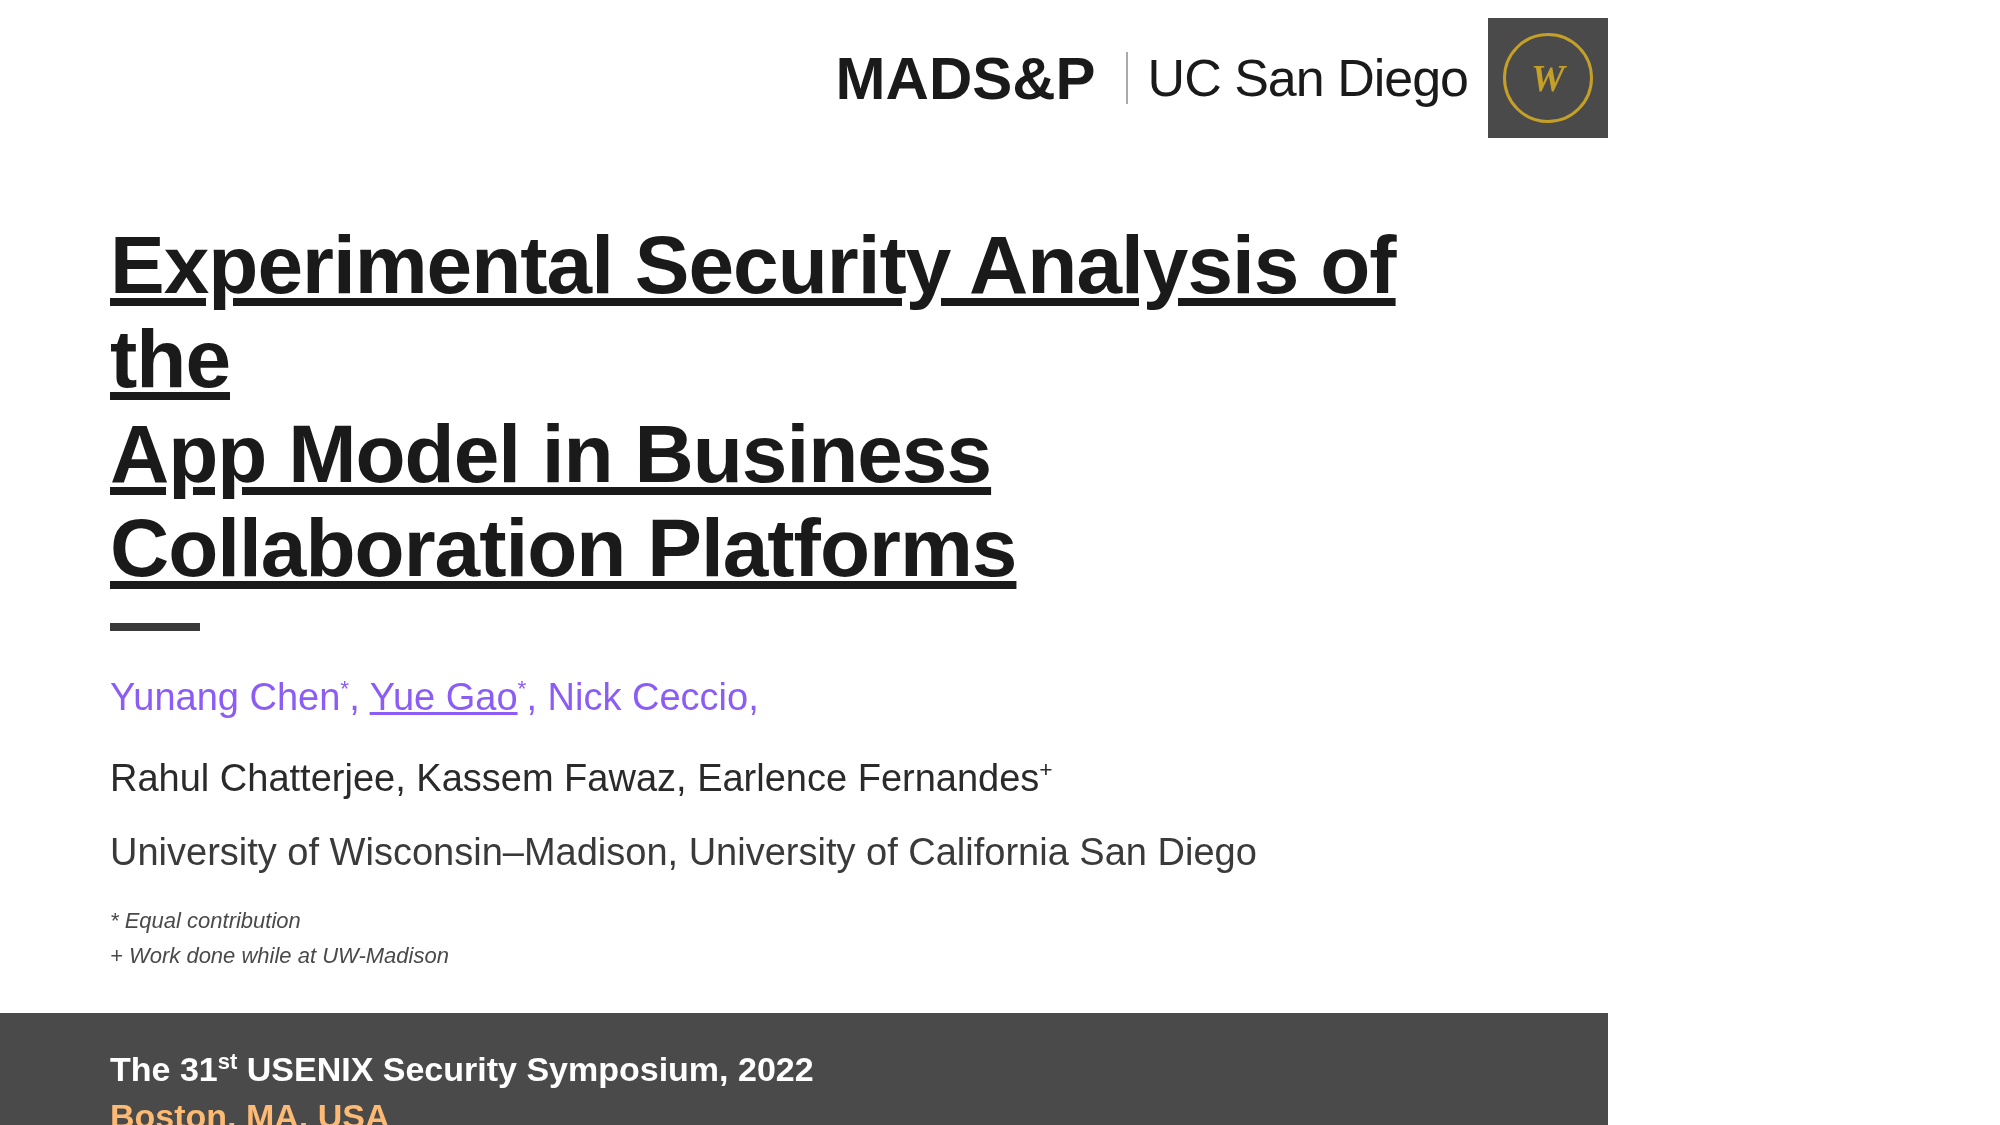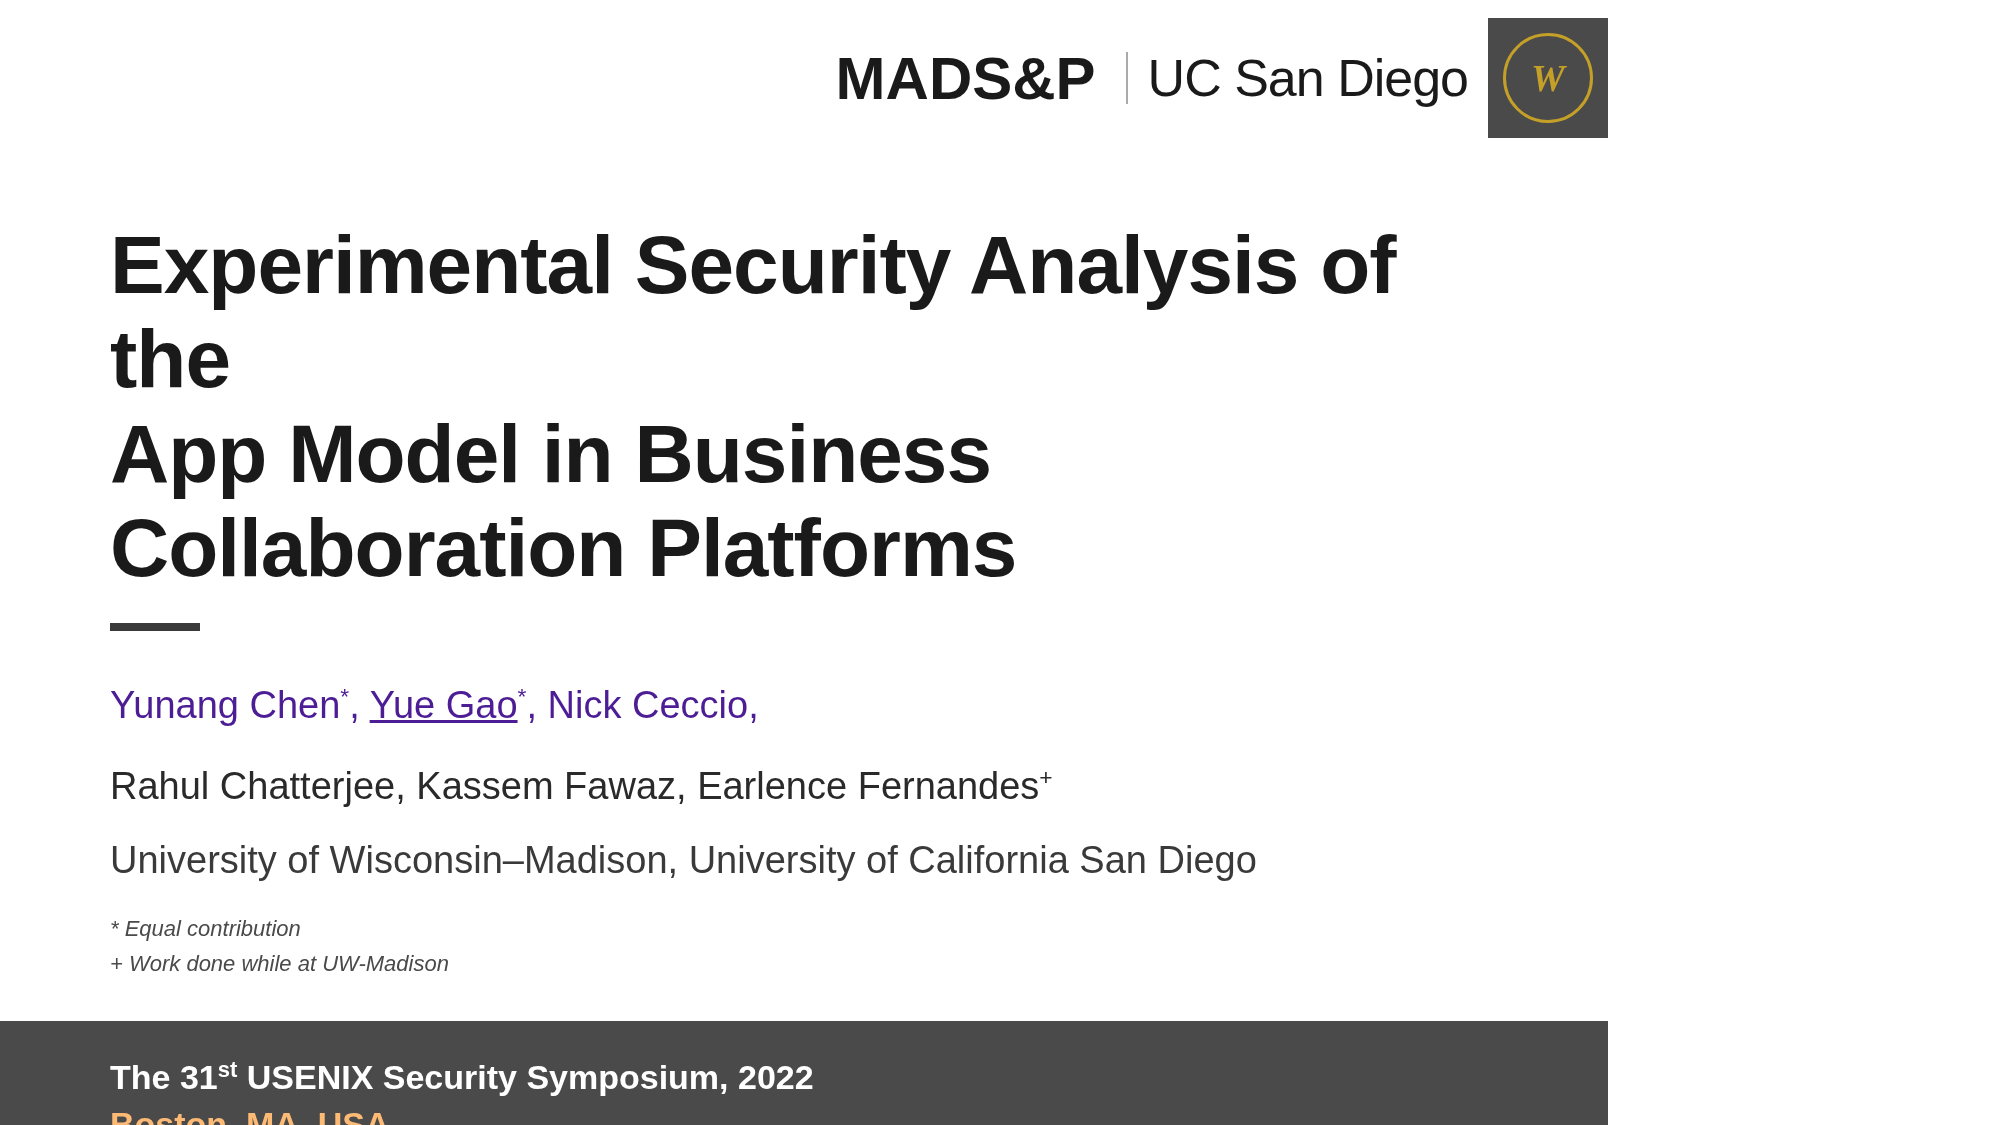--- a/index.html
+++ b/index.html
@@ -117,42 +117,42 @@
 
     
     .slide-title {
       font-size: 82px;
       font-weight: 900;
       color: #1a1a1a;
       line-height: 1.15;
       margin-bottom: 28px;
       font-family: 'Arial Black', 'Arial Bold', Arial, sans-serif;
       letter-spacing: -1px;
+      text-decoration: underline;
     }
 
     
     .title-divider {
       width: 90px;
       height: 8px;
       background: #3a3a3a;
       margin-bottom: 40px;
     }
 
     
     .authors-section {
       margin-bottom: 20px;
     }
 
     .authors-line1 {
       font-size: 38px;
-      color: #4c1d95;
+      color: #8b5cf6;
       line-height: 1.4;
       font-family: Arial, sans-serif;
       font-weight: 400;
-      margin-top: 8px;
     }
 
     .authors-line1 .underline {
       text-decoration: underline;
     }
 
     .authors-line2 {
       font-size: 38px;
       color: #2a2a2a;
       line-height: 1.4;

